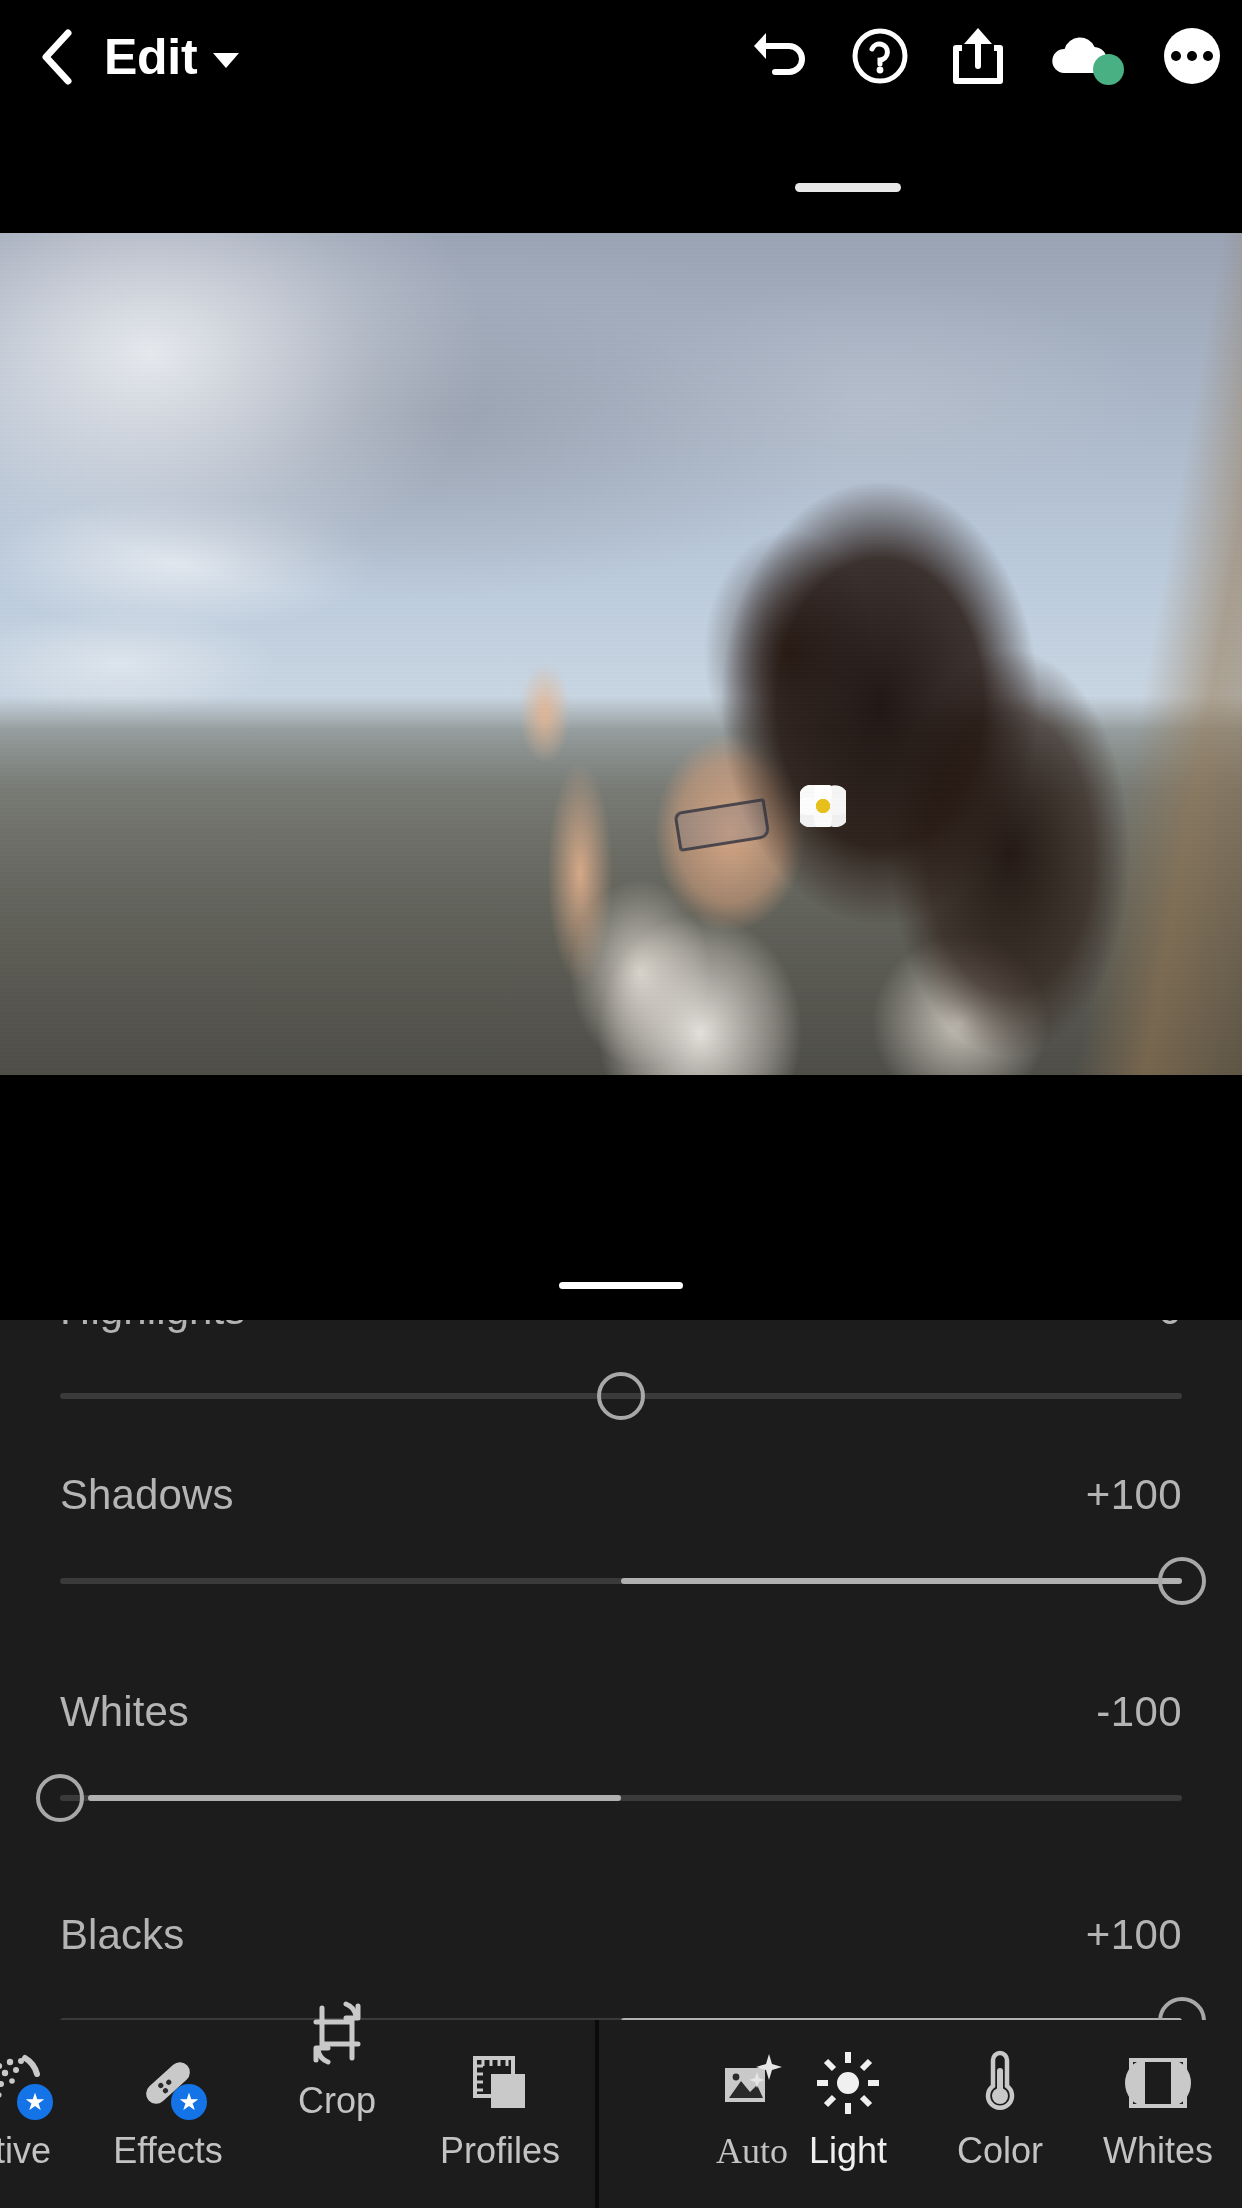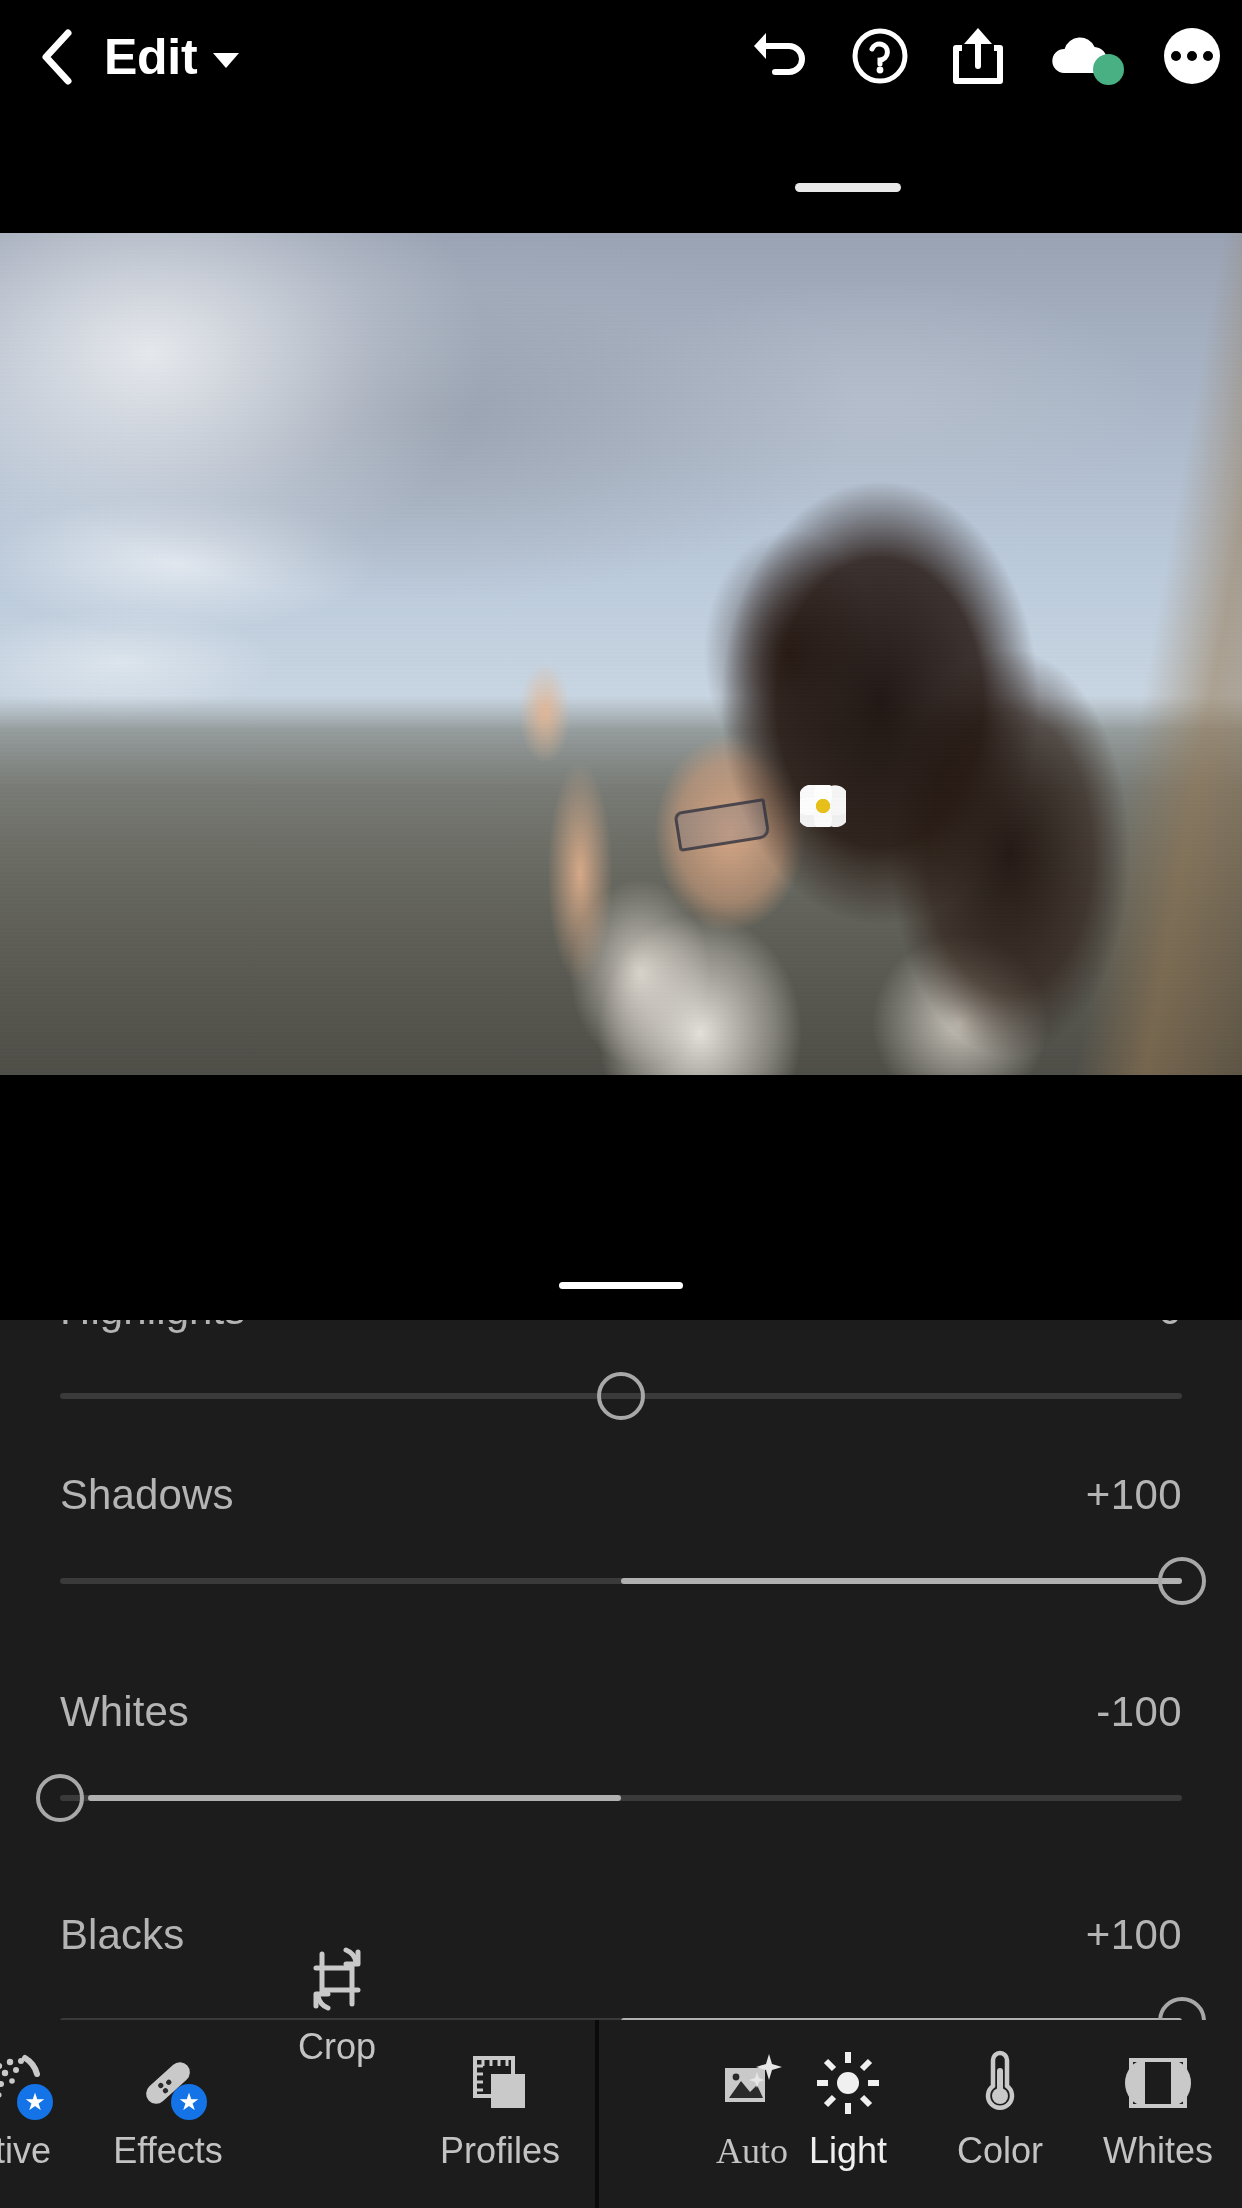--- a/index.html
+++ b/index.html
@@ -467,21 +467,21 @@
           <circle cx="28" cy="32" r="2.6" fill="#2a2a2a"></circle>
           <circle cx="28" cy="39" r="2.6" fill="#2a2a2a"></circle>
           <circle cx="36" cy="35" r="2.6" fill="#2a2a2a"></circle>
         </g>
       </svg>
       <span class="star-badge" style="background:#1473e6;">★</span>
     </div>
     <span class="tool-lbl">Effects</span>
   </div>
 
-  <div class="tool" style="left:257px; top:1942px;">
+  <div class="tool" style="left:257px; top:1996px;">
     <div class="tool-ico">
       <svg width="70" height="70" viewBox="0 0 70 70" aria-hidden="true">
         <g fill="none" stroke="#c9c9c9" stroke-width="5" stroke-linecap="round">
           <path d="M20 10 V46 H56"></path>
           <path d="M14 24 H50 V60"></path>
           <path d="M44 6 a16 16 0 0 1 10 12"></path>
           <polyline points="56,8 56,20 44,20" stroke-linejoin="round"></polyline>
           <path d="M26 64 a16 16 0 0 1 -10 -12"></path>
           <polyline points="14,62 14,50 26,50" stroke-linejoin="round"></polyline>
         </g>

